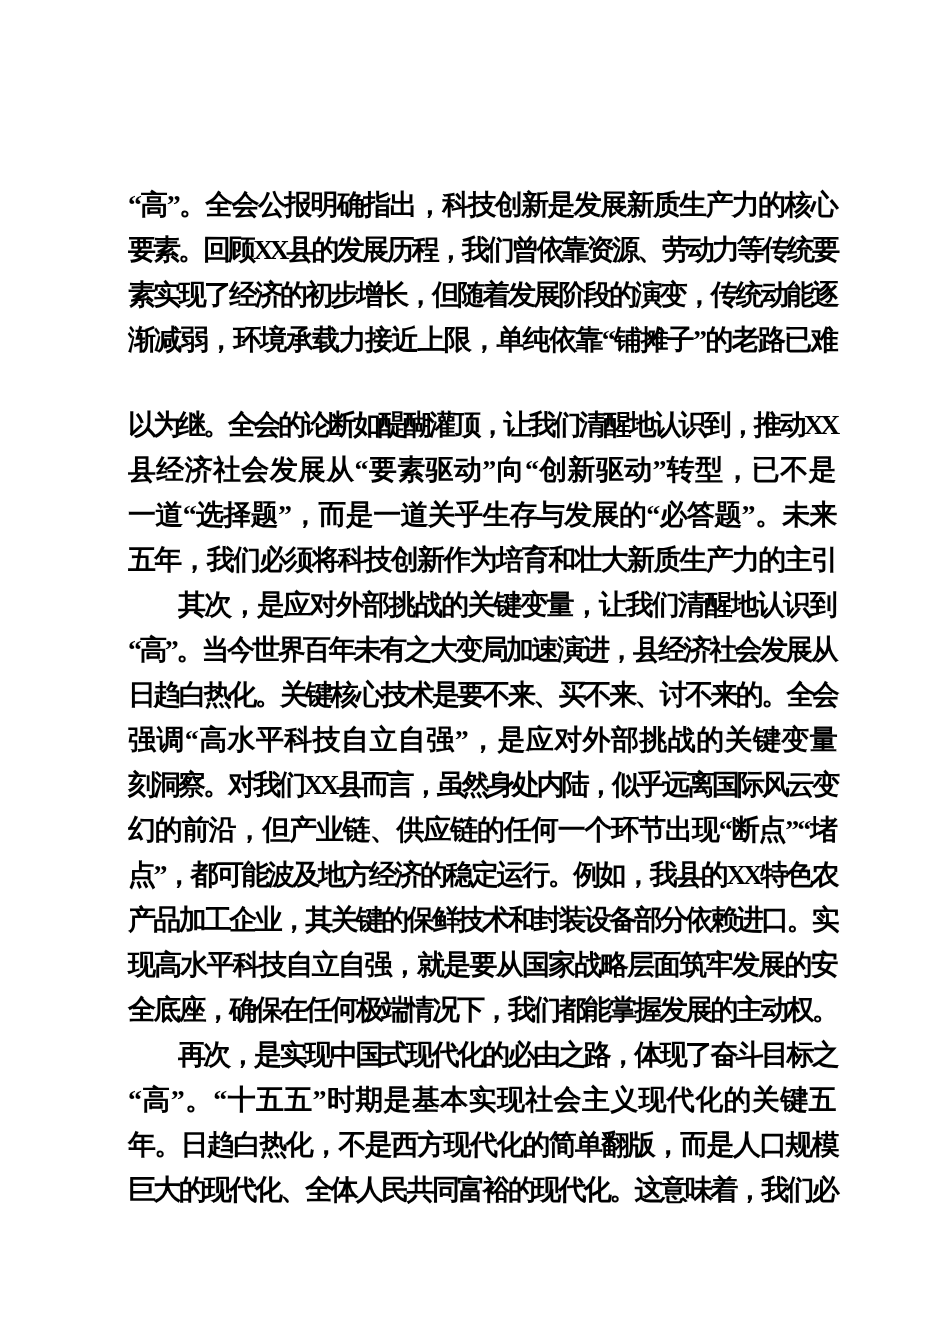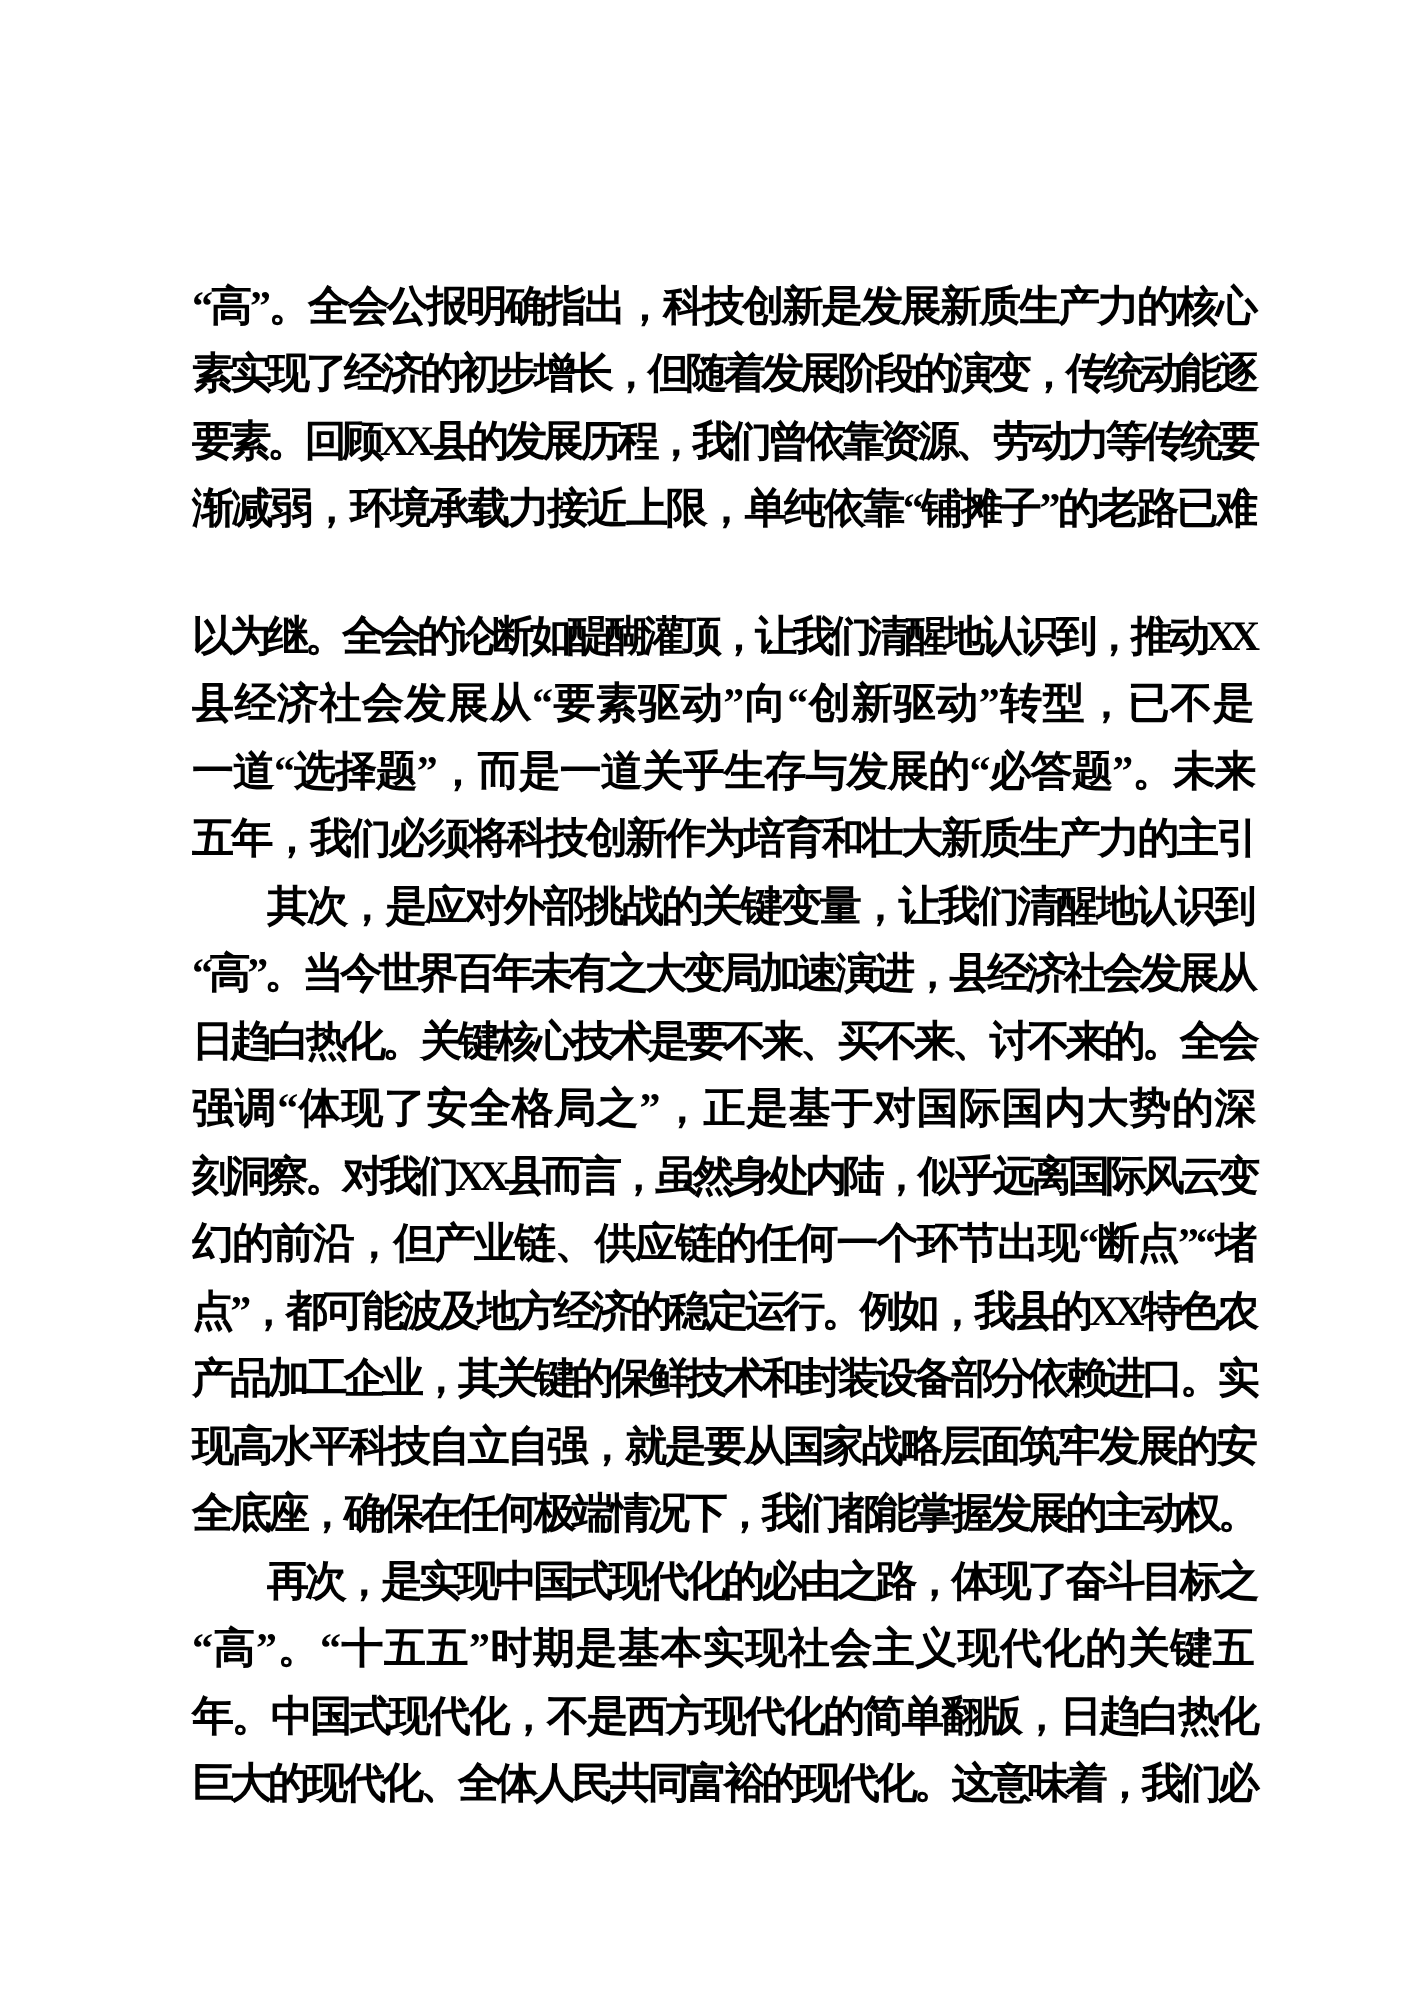--- a/index.html
+++ b/index.html
@@ -51,40 +51,40 @@
     text-indent: 50px;
   }
 </style>
 </head>
 <body style="background: rgb(255, 255, 255);">
 
 <div class="doc-page">
   <div class="text-block" id="text-block" style="color: rgb(0, 0, 0);">
       <div class="paragraph">
         <div class="line" style="letter-spacing: -2.67143px;">“高”。全会公报明确指出，科技创新是发展新质生产力的核心</div>
+        <div class="line" style="letter-spacing: -4.13448px;">要素。回顾XX县的发展历程，我们曾依靠资源、劳动力等传统要</div>
         <div class="line" style="letter-spacing: -3.81429px;">素实现了经济的初步增长，但随着发展阶段的演变，传统动能逐</div>
-        <div class="line" style="letter-spacing: -4.13448px;">要素。回顾XX县的发展历程，我们曾依靠资源、劳动力等传统要</div>
         <div class="line" style="letter-spacing: -2.67143px;">渐减弱，环境承载力接近上限，单纯依靠“铺摊子”的老路已难</div>
         <div class="line" style="letter-spacing: -4.13448px; margin-top: 40px;">以为继。全会的论断如醍醐灌顶，让我们清醒地认识到，推动XX</div>
         <div class="line" style="letter-spacing: -0.507407px;">县经济社会发展从“要素驱动”向“创新驱动”转型，已不是</div>
         <div class="line" style="letter-spacing: -1.52857px;">一道“选择题”，而是一道关乎生存与发展的“必答题”。未来</div>
         <div class="line" style="letter-spacing: -2.87778px;">五年，我们必须将科技创新作为培育和壮大新质生产力的主引</div>
       </div>
       <div class="paragraph">
         <div class="line indent" style="letter-spacing: -1.68333px;">其次，是应对外部挑战的关键变量，让我们清醒地认识到</div>
         <div class="line" style="letter-spacing: -2.67143px;">“高”。当今世界百年未有之大变局加速演进，县经济社会发展从</div>
         <div class="line" style="letter-spacing: -3.81429px;">日趋白热化。关键核心技术是要不来、买不来、讨不来的。全会</div>
-        <div class="line" style="letter-spacing: -1.69259px;">强调“体现了安全格局之”，正是基于对国际国内大势的深</div>
+        <div class="line" style="letter-spacing: -1.69259px;">强调“高水平科技自立自强”，是应对外部挑战的关键变量</div>
         <div class="line" style="letter-spacing: -4.13448px;">刻洞察。对我们XX县而言，虽然身处内陆，似乎远离国际风云变</div>
         <div class="line" style="letter-spacing: -2.1px;">幻的前沿，但产业链、供应链的任何一个环节出现“断点”“堵</div>
         <div class="line" style="letter-spacing: -3.58276px;">点”，都可能波及地方经济的稳定运行。例如，我县的XX特色农</div>
         <div class="line" style="letter-spacing: -3.81429px;">产品加工企业，其关键的保鲜技术和封装设备部分依赖进口。实</div>
         <div class="line" style="letter-spacing: -2.87778px;">现高水平科技自立自强，就是要从国家战略层面筑牢发展的安</div>
         <div class="line" style="letter-spacing: -3.81429px;">全底座，确保在任何极端情况下，我们都能掌握发展的主动权。</div>
       </div>
       <div class="paragraph">
         <div class="line indent" style="letter-spacing: -3.79231px;">再次，是实现中国式现代化的必由之路，体现了奋斗目标之</div>
         <div class="line" style="letter-spacing: -0.507407px;">“高”。“十五五”时期是基本实现社会主义现代化的关键五</div>
-        <div class="line" style="letter-spacing: -3.81429px;">年。中国式现代化，不是西方现代化的简单翻版，日趋白热化</div>
+        <div class="line" style="letter-spacing: -3.81429px;">年。日趋白热化，不是西方现代化的简单翻版，而是人口规模</div>
         <div class="line" style="letter-spacing: -3.81429px;">巨大的现代化、全体人民共同富裕的现代化。这意味着，我们必</div>
       </div>
     </div>
 </div>
 
 </body></html>

